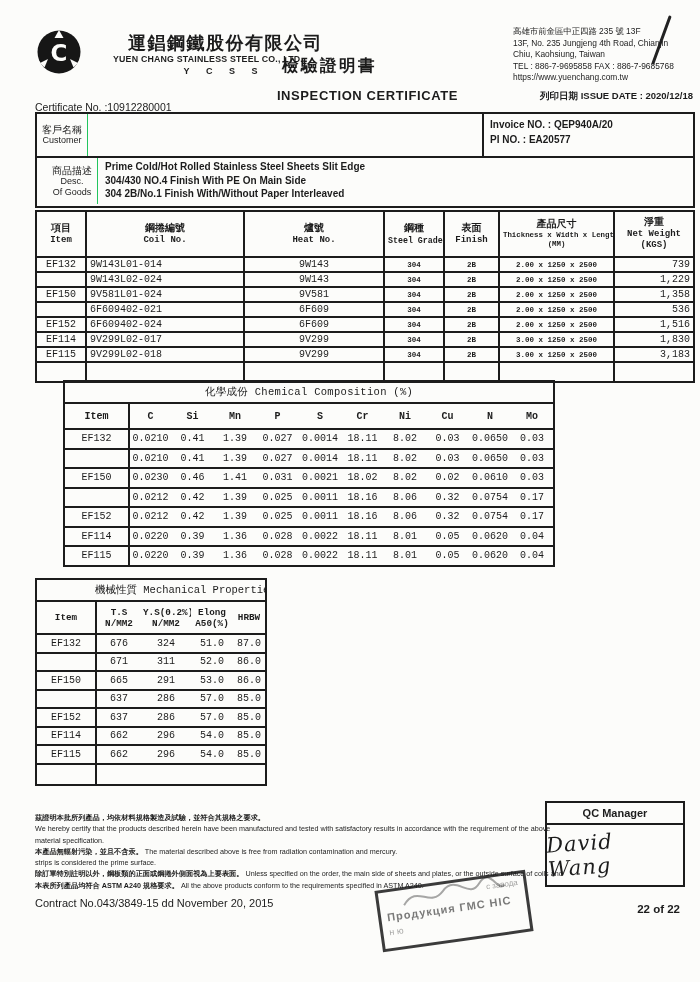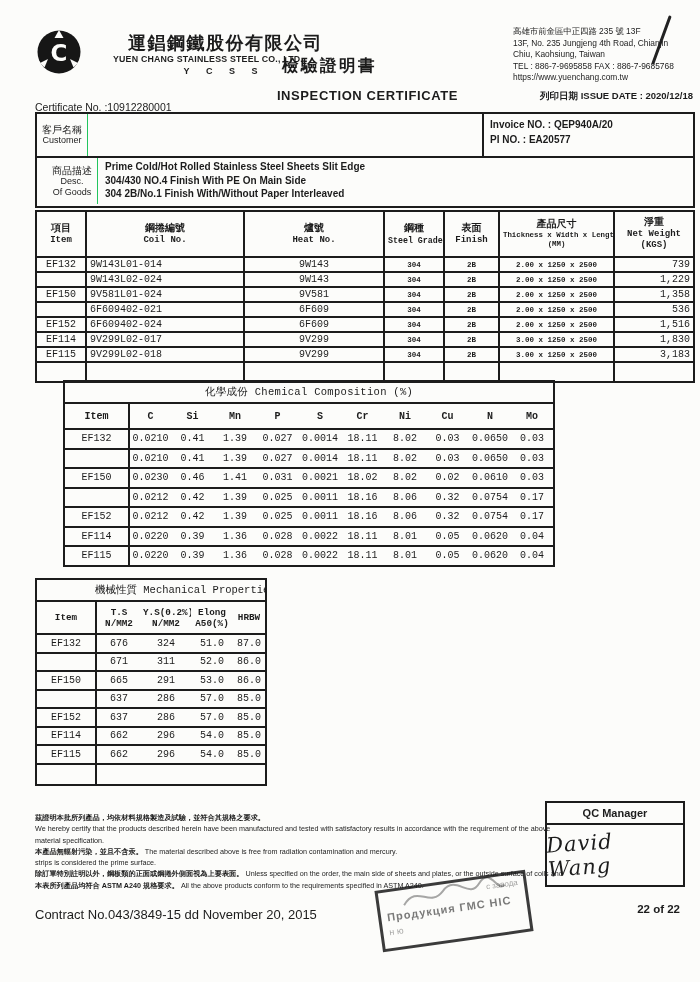--- a/index.html
+++ b/index.html
@@ -66,21 +66,21 @@
   .mech-table .ttl { border-top:none; height:20px; font-size:10.5px; text-align:left; padding-left:58px; }
   .mech-table thead .hd { height:31px; font-size:9.3px; font-weight:bold; line-height:11px; }
   .mech-table tbody tr { height:18.5px; }
   .mech-table tbody td { font-size:10px; }
   .mech-empty { height:21px !important; }
 
   
   .notes { left:35px; top:812px; width:512px; font-size:7.2px; line-height:11.3px; }
   .nl { white-space:nowrap; }
   .cnb { font-weight:bold; }
-  .contract { margin-top:18px; font-size:13px; }
+  .contract { margin-top:7px; font-size:11px; }
 
   
   .qc-box { left:545px; top:773px; width:136px; height:82px; border:2px solid #1c1c1c;margin-top:28px; }
   .qc-title { height:20px; border-bottom:2px solid #1c1c1c; display:flex; align-items:center; justify-content:center;
     font-size:11px; font-weight:bold; }
   .qc-sig { height:56px; display:flex; align-items:center; justify-content:center;
     font-family:"DejaVu Serif", serif; font-style:italic; font-size:21px; transform:rotate(-4deg); letter-spacing:1px; }
 
   
   .stamp { left:378px; top:880px; width:152px; height:62px; border:3px solid rgba(25,25,25,.85);

